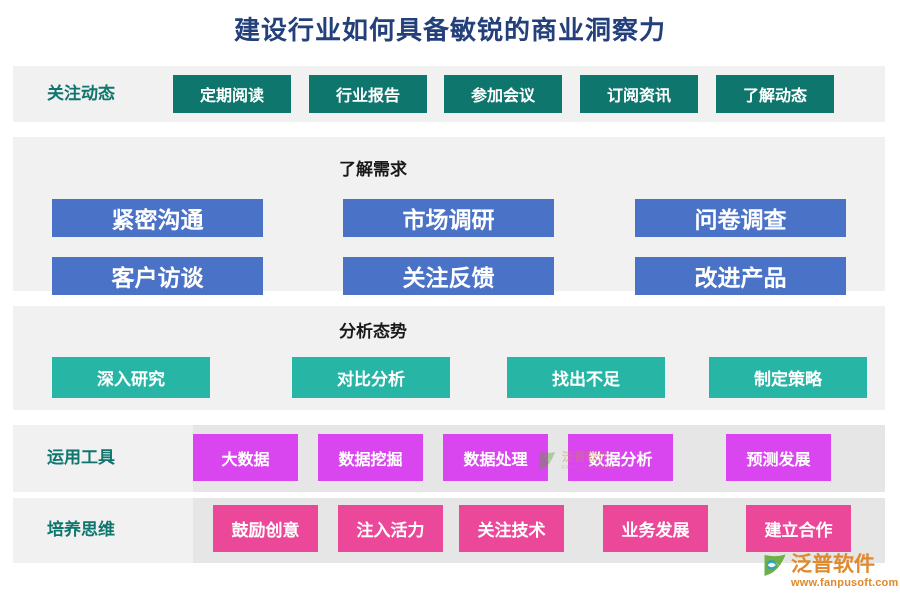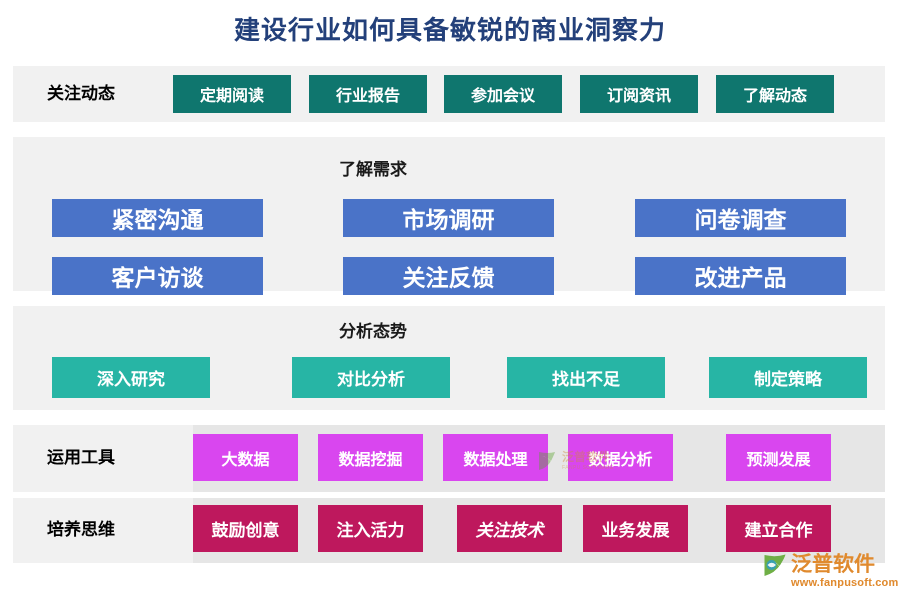--- a/index.html
+++ b/index.html
@@ -76,21 +76,21 @@
     white-space: nowrap;
   }
   .band-2 .section-heading { top: 22px; }
   .band-3 .section-heading { top: 15px; }
 
   
   .row-label {
     position: absolute;
     font-size: 17px;
     font-weight: bold;
-    color: #000000;
+    color: #0f766e;
     white-space: nowrap;
     line-height: 22px;
   }
   .band-1 .row-label { left: 34px; top: 17px; }
   .band-4 .row-label { left: 34px; top: 22px; }
   .band-5 .row-label { left: 34px; top: 21px; }
 
   
   .chip {
     position: absolute;
@@ -101,21 +101,21 @@
     font-weight: bold;
     white-space: nowrap;
     box-sizing: border-box;
     text-align: center;
   }
 
   .chip-cyan   { background: #0f766e; }
   .chip-blue   { background: #4A73C8; }
   .chip-teal   { background: #27B5A5; }
   .chip-green1 { background: #d946ef; }
-  .chip-green2 { background: #be185d; }
+  .chip-green2 { background: #ec4899; margin-left: 20px; }
 
   
   .band-1 .chip { top: 9px; height: 38px; width: 118px; font-size: 16px; }
   .band-1 .c0 { left: 160px; }
   .band-1 .c1 { left: 296px; }
   .band-1 .c2 { left: 431px; }
   .band-1 .c3 { left: 567px; }
   .band-1 .c4 { left: 703px; }
 
   
@@ -138,21 +138,21 @@
   .band-4 .c0 { left: 180px; }
   .band-4 .c1 { left: 305px; }
   .band-4 .c2 { left: 430px; }
   .band-4 .c3 { left: 555px; }
   .band-4 .c4 { left: 713px; }
 
   
   .band-5 .chip { top: 7px; height: 47px; width: 105px; font-size: 17px; }
   .band-5 .c0 { left: 180px; }
   .band-5 .c1 { left: 305px; }
-  .band-5 .c2 { left: 444px; font-style: italic; }
+  .band-5 .c2 { left: 426px; }
   .band-5 .c3 { left: 570px; }
   .band-5 .c4 { left: 713px; }
 
   
   .watermark {
     position: absolute;
     left: 536px;
     top: 441px;
     width: 118px;
     height: 40px;

